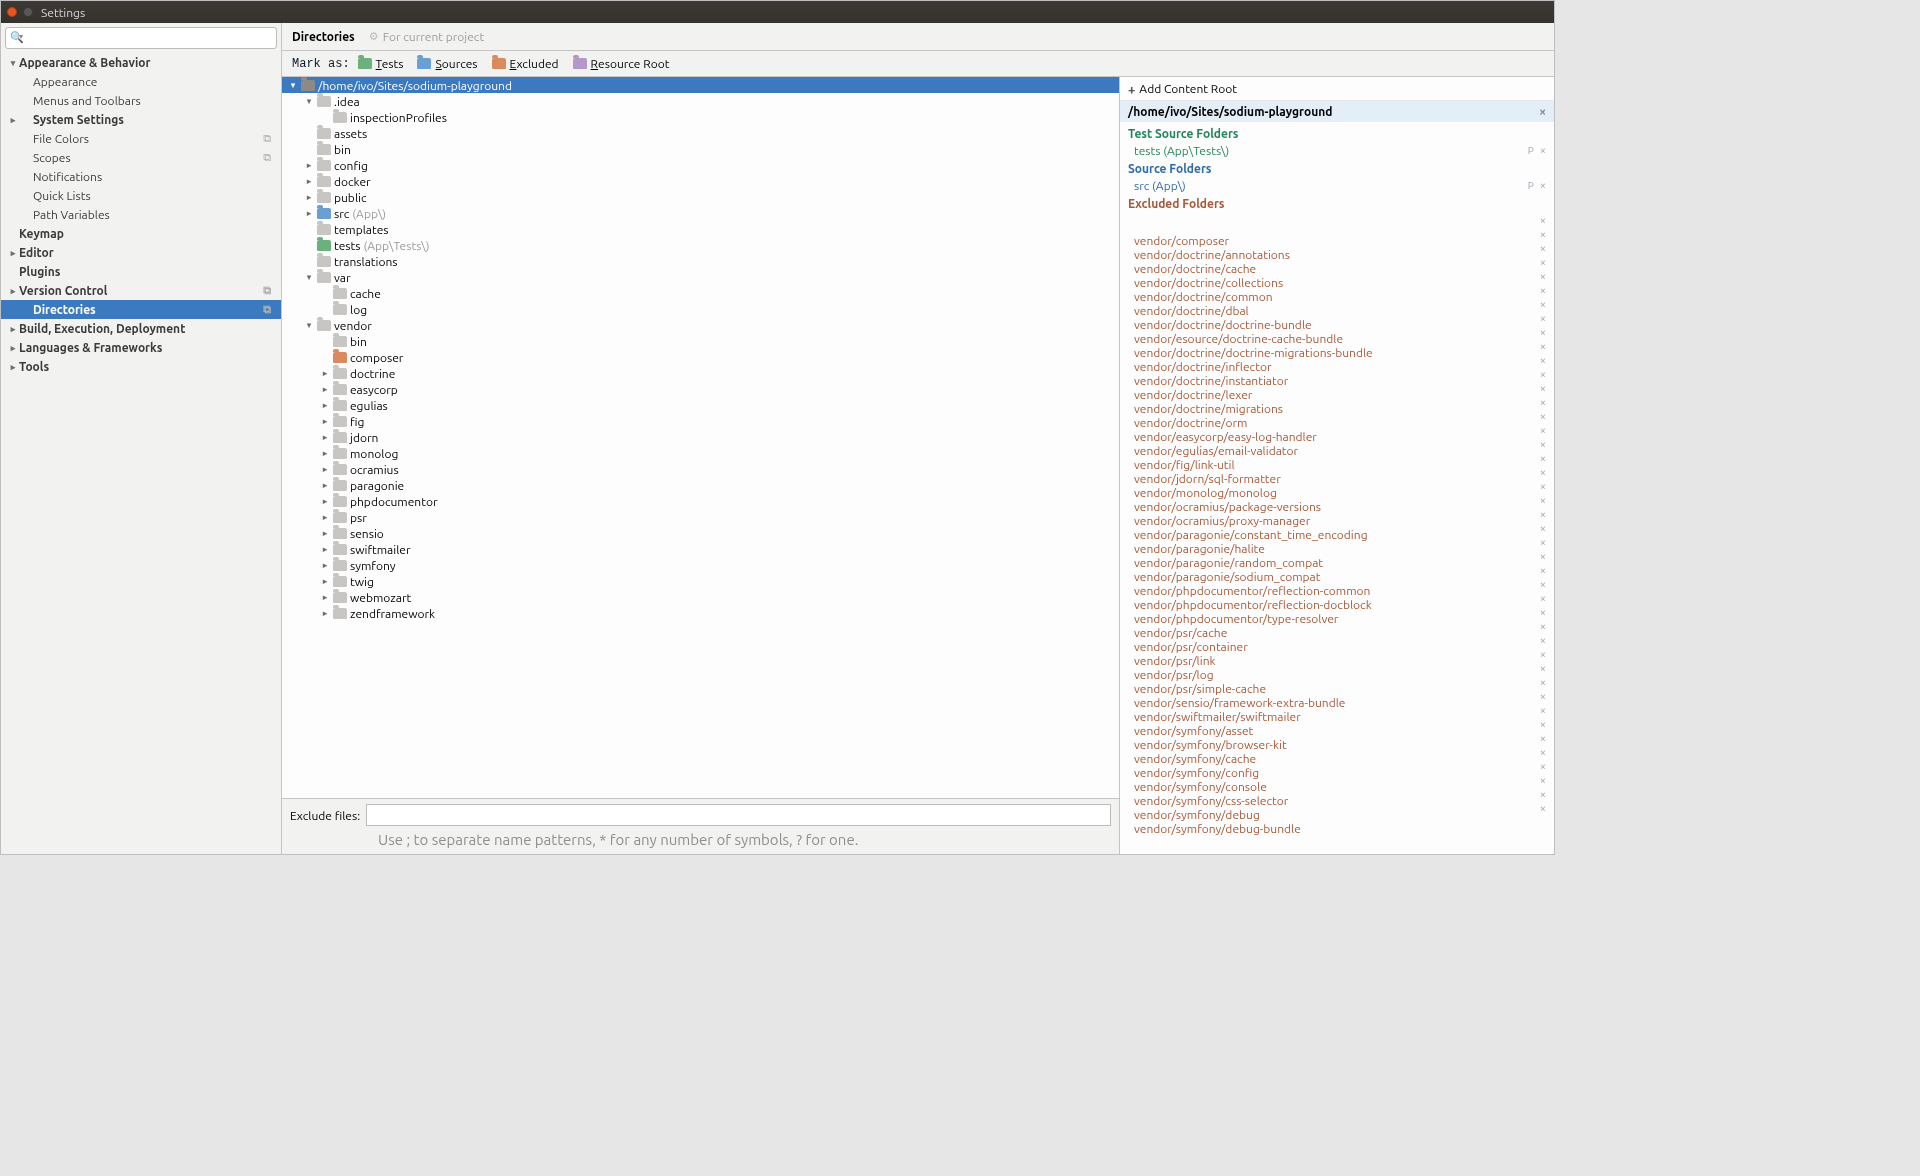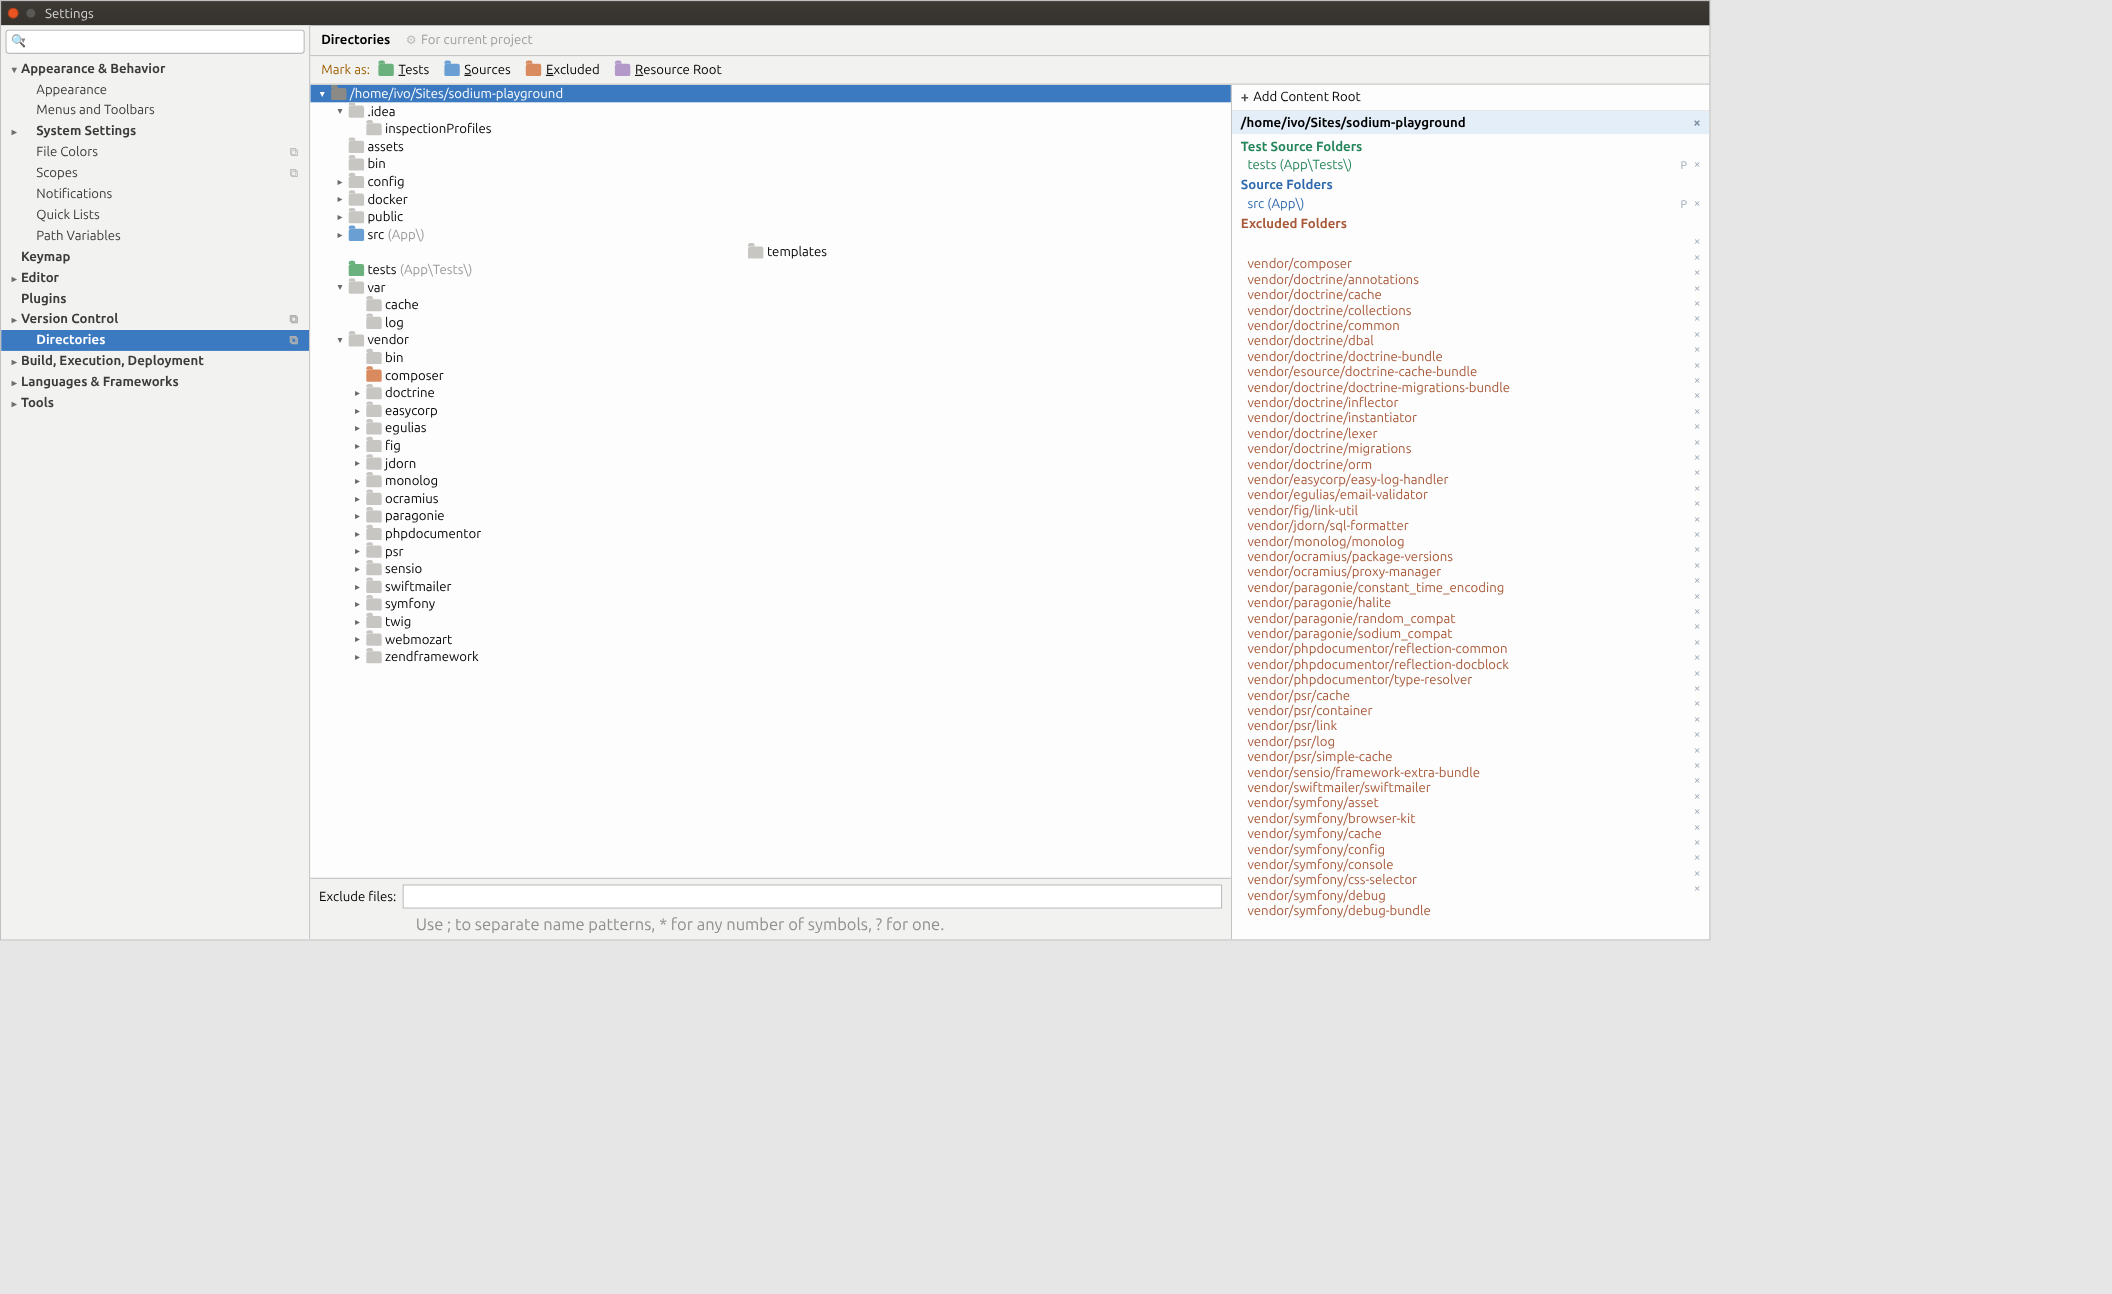--- a/index.html
+++ b/index.html
@@ -39,21 +39,21 @@
 
 
 .main { flex:1; display:flex; flex-direction:column;}
 
 .header { height:28px; border-bottom:1px solid #c5c5c5; display:flex; align-items:center; padding:0 10px; gap:14px;}
 .header .title { font-weight:bold;}
 .header .sub { color:#9d9d9d; display:flex; align-items:center; gap:4px;}
 .header .gear { color:#bdbdbd; font-size:11px;}
 
 .toolbar { height:26px; border-bottom:1px solid #c5c5c5; display:flex; align-items:center; padding:0 10px; gap:8px;}
-.toolbar .lbl { color:#a16207;}
+.toolbar .lbl { color:#0f172a;font-family:Liberation Mono, monospace;}
 .mark-item { display:flex; align-items:center; gap:4px; cursor:pointer;}
 .mark-folder { width:14px; height:11px; border-radius:2px 2px 1px 1px; position:relative;}
 .mark-folder::before{content:"";position:absolute;top:-3px;left:0;width:6px;height:3px;background:inherit;border-radius:2px 2px 0 0;}
 .c-tests { background:#6ab17d;} .c-sources{background:#6a9fd4;} .c-excluded{background:#d98b5f;} .c-resource{background:#b399c9;}
 .mark-item u{text-decoration:underline;}
 
 .body-row { flex:1; display:flex; overflow:hidden;}
 
 
 .tree-panel { flex:1; display:flex; flex-direction:column; border-right:1px solid #c5c5c5; min-width:0;}
@@ -290,30 +290,35 @@
                 <span class="tw">▸</span>
                 <span class="ticon "></span>
                 <span>public</span>
               </div>
               <div class="tree-row" style="padding-left: 22px;">
                 <span class="tw">▸</span>
                 <span class="ticon src"></span>
                 <span>src</span>
                 <span class="suffix"> (App\)</span>
               </div>
-              <div class="tree-row" style="padding-left: 22px; justify-content: center;">
+              <div class="tree-row" style="padding-left: 22px;">
                 <span class="tw"></span>
                 <span class="ticon "></span>
                 <span>templates</span>
               </div>
               <div class="tree-row" style="padding-left: 22px;">
                 <span class="tw"></span>
                 <span class="ticon tst"></span>
                 <span>tests</span>
                 <span class="suffix"> (App\Tests\)</span>
+              </div>
+              <div class="tree-row" style="padding-left: 22px;">
+                <span class="tw"></span>
+                <span class="ticon "></span>
+                <span>translations</span>
               </div>
               <div class="tree-row" style="padding-left: 22px;">
                 <span class="tw">▾</span>
                 <span class="ticon "></span>
                 <span>var</span>
               </div>
               <div class="tree-row" style="padding-left: 38px;">
                 <span class="tw"></span>
                 <span class="ticon "></span>
                 <span>cache</span>

